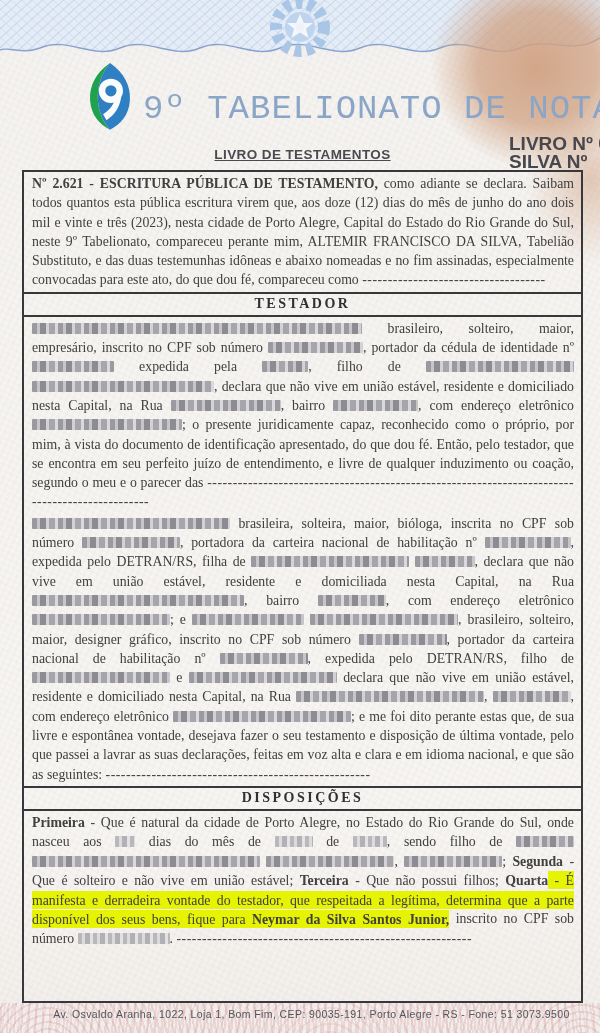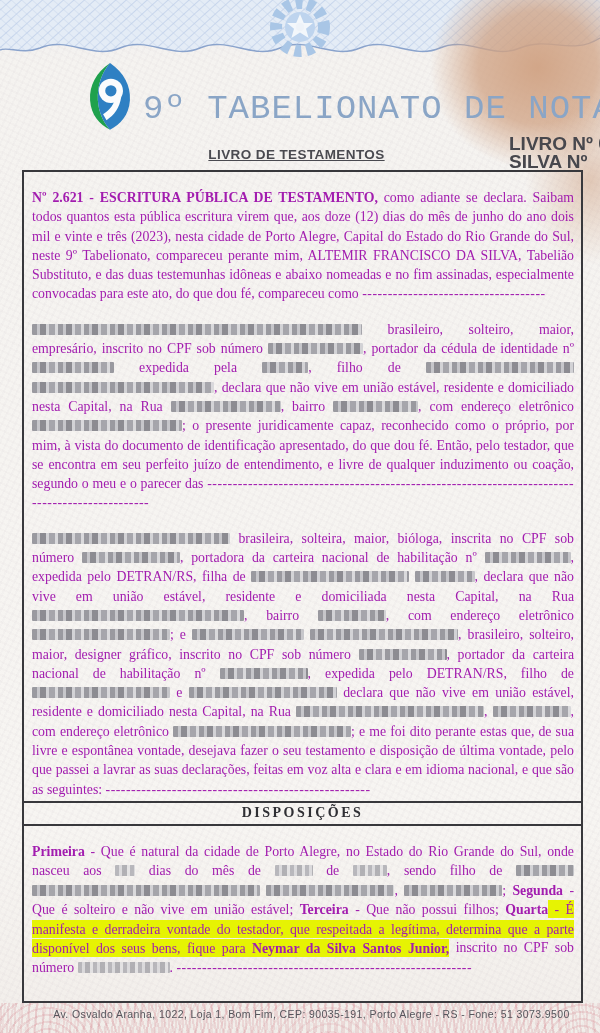--- a/index.html
+++ b/index.html
@@ -19,26 +19,26 @@
   .tan-blob2{position:absolute;top:95px;right:-55px;width:130px;height:170px;border-radius:50%;z-index:3;
     background:radial-gradient(closest-side, rgba(208,164,135,.55), rgba(208,164,135,0));}
   .logo-row{position:absolute;left:0;top:0;z-index:4;width:600px;height:145px;}
   .pin{position:absolute;left:84px;top:57px;}
   .logo-title{position:absolute;left:143px;top:90px;font-family:Liberation Mono, monospace;
     font-size:34px;letter-spacing:1px;color:var(--logo_text,#8aa5c6);white-space:nowrap;font-weight:400;}
   .logo-subtitle{position:absolute;left:210px;top:114px;width:240px;text-align:center;
     font-family:"Liberation Sans",sans-serif;font-size:9.5px;letter-spacing:5px;color:#b4c4da;font-weight:bold;}
   .registry{position:absolute;left:509px;top:135px;z-index:4;font-family:"Liberation Sans",sans-serif;
     font-size:19px;font-weight:bold;color:#47474d;line-height:18px;white-space:nowrap;}
-  .book-title{position:absolute;left:16px;top:147px;width:561px;z-index:4;text-align:center;
+  .book-title{position:absolute;left:22px;top:147px;width:561px;z-index:4;text-align:center;
     font-family:"Liberation Sans",sans-serif;font-size:13.5px;font-weight:600;color:#4a4a50;
     letter-spacing:.4px;text-decoration:underline;}
   .deed-box{position:absolute;left:22px;top:170px;width:561px;height:833px;z-index:4;
     border:2px solid #38383c;box-sizing:border-box;overflow:hidden;}
-  .deed-par{padding:16px 7px 0 8px;text-align:justify;font-size:13.8px;line-height:19.3px;color:#a21caf;}
+  .deed-par{padding:2px 7px 0 8px;text-align:justify;font-size:13.8px;line-height:19.3px;color:#404040;}
   .section-heading{border-top:2px solid #38383c;border-bottom:2px solid #38383c;margin-top:2px;
     text-align:center;font-weight:bold;font-size:14px;letter-spacing:2.5px;color:#2f2f34;
     padding:1px 0 2px;line-height:18px;}
   .seg-bold{font-weight:bold;}
   .seg-dashes{letter-spacing:.5px;word-break:break-all;}
   .seg-redact,.seg-redact-light{display:inline-block;height:11px;border-radius:1px;vertical-align:-1px;
     filter:blur(.55px);}
   .seg-redact{opacity:.8;background:repeating-linear-gradient(90deg,#84848c 0 5px,#bcbcc2 5px 8px,#73737b 8px 14px,#cbcbd0 14px 17px,#93939b 17px 23px,#d4d4d8 23px 26px);}
   .seg-redact-light{opacity:.65;background:repeating-linear-gradient(90deg,#9a9aa2 0 4px,#cfcfd4 4px 7px,#8f8f97 7px 12px,#dcdcdf 12px 15px);}
   .seg-highlight,.seg-highlight-bold{background:var(--highlight,#e6f303);padding:1.5px 0;
@@ -95,20 +95,21 @@
 <div class="registry">
   <div>LIVRO Nº 0</div>
   <div>SILVA Nº</div>
 </div>
 
 <div class="book-title">LIVRO DE TESTAMENTOS</div>
 
 <div class="deed-box">
   <div class="deed-par"><span class="seg-bold">Nº 2.621 - ESCRITURA PÚBLICA DE TESTAMENTO, </span><span class="seg-normal">como adiante se declara. Saibam todos quantos esta pública escritura virem que, aos doze (12) dias do mês de junho do ano dois mil e vinte e três (2023), nesta cidade de Porto Alegre, Capital do Estado do Rio Grande do Sul, neste 9º Tabelionato, compareceu perante mim, ALTEMIR FRANCISCO DA SILVA, Tabelião Substituto, e das duas testemunhas idôneas e abaixo nomeadas e no fim assinadas, especialmente convocadas para este ato, do que dou fé, compareceu como </span><span class="seg-dashes">------------------------------------</span></div>
 
+  <div class="section-heading">TESTADOR</div>
   <div class="deed-par"><span class="seg-redact" style="width: 330px;"></span><span class="seg-normal"> brasileiro, solteiro, maior, empresário, inscrito no CPF sob número </span><span class="seg-redact" style="width: 95px;"></span><span class="seg-normal">, portador da cédula de identidade nº </span><span class="seg-redact" style="width: 82px;"></span><span class="seg-normal"> expedida pela </span><span class="seg-redact" style="width: 46px;"></span><span class="seg-normal">, filho de </span><span class="seg-redact" style="width: 148px;"></span><span class="seg-normal"> </span><span class="seg-redact" style="width: 182px;"></span><span class="seg-normal">, declara que não vive em união estável, residente e domiciliado nesta Capital, na Rua </span><span class="seg-redact" style="width: 110px;"></span><span class="seg-normal">, bairro </span><span class="seg-redact" style="width: 85px;"></span><span class="seg-normal">, com endereço eletrônico </span><span class="seg-redact" style="width: 150px;"></span><span class="seg-normal">; o presente juridicamente capaz, reconhecido como o próprio, por mim, à vista do documento de identificação apresentado, do que dou fé. Então, pelo testador, que se encontra em seu perfeito juízo de entendimento, e livre de qualquer induzimento ou coação, segundo o meu e o parecer das </span><span class="seg-dashes">-----------------------------------------------------------------------------------------------</span></div>
 
   <div class="deed-par"><span class="seg-redact" style="width: 198px;"></span><span class="seg-normal"> brasileira, solteira, maior, bióloga, inscrita no CPF sob número </span><span class="seg-redact" style="width: 98px;"></span><span class="seg-normal">, portadora da carteira nacional de habilitação nº </span><span class="seg-redact" style="width: 86px;"></span><span class="seg-normal">, expedida pelo DETRAN/RS, filha de </span><span class="seg-redact" style="width: 158px;"></span><span class="seg-normal"> </span><span class="seg-redact" style="width: 60px;"></span><span class="seg-normal">, declara que não vive em união estável, residente e domiciliada nesta Capital, na Rua </span><span class="seg-redact" style="width: 212px;"></span><span class="seg-normal">, bairro </span><span class="seg-redact" style="width: 68px;"></span><span class="seg-normal">, com endereço eletrônico </span><span class="seg-redact" style="width: 138px;"></span><span class="seg-normal">; e </span><span class="seg-redact" style="width: 112px;"></span><span class="seg-normal"> </span><span class="seg-redact" style="width: 148px;"></span><span class="seg-normal">, brasileiro, solteiro, maior, designer gráfico, inscrito no CPF sob número </span><span class="seg-redact" style="width: 88px;"></span><span class="seg-normal">, portador da carteira nacional de habilitação nº </span><span class="seg-redact" style="width: 88px;"></span><span class="seg-normal">, expedida pelo DETRAN/RS,  filho de </span><span class="seg-redact" style="width: 138px;"></span><span class="seg-normal"> e </span><span class="seg-redact" style="width: 148px;"></span><span class="seg-normal"> declara que não vive em união estável, residente e domiciliado nesta Capital, na Rua </span><span class="seg-redact" style="width: 188px;"></span><span class="seg-normal">, </span><span class="seg-redact" style="width: 78px;"></span><span class="seg-normal">, com endereço eletrônico </span><span class="seg-redact" style="width: 178px;"></span><span class="seg-normal">; e me foi dito perante estas que, de sua livre e espontânea vontade, desejava fazer o seu testamento e disposição de última vontade, pelo que passei a lavrar as suas declarações, feitas em voz alta e clara e em idioma nacional, e que são as seguintes: </span><span class="seg-dashes">----------------------------------------------------</span></div>
 
   <div class="section-heading">DISPOSIÇÕES</div>
   <div class="deed-par"><span class="seg-bold">Primeira</span><span class="seg-normal"> - Que é natural da cidade de Porto Alegre, no Estado do Rio Grande do Sul, onde nasceu aos </span><span class="seg-redact-light" style="width: 20px;"></span><span class="seg-normal"> dias do mês de </span><span class="seg-redact-light" style="width: 38px;"></span><span class="seg-normal"> de </span><span class="seg-redact-light" style="width: 34px;"></span><span class="seg-normal">, sendo filho de </span><span class="seg-redact" style="width: 58px;"></span><span class="seg-normal"> </span><span class="seg-redact" style="width: 228px;"></span><span class="seg-normal"> </span><span class="seg-redact" style="width: 128px;"></span><span class="seg-normal">, </span><span class="seg-redact" style="width: 98px;"></span><span class="seg-normal">; </span><span class="seg-bold">Segunda</span><span class="seg-normal"> - Que é solteiro e não vive em união estável; </span><span class="seg-bold">Terceira</span><span class="seg-normal"> - Que não possui filhos; </span><span class="seg-bold">Quarta</span><span class="seg-highlight"> - É manifesta e derradeira vontade do testador, que respeitada a legítima, determina que a parte disponível dos seus bens, fique para </span><span class="seg-highlight-bold">Neymar da Silva Santos Junior,</span><span class="seg-normal"> inscrito no CPF sob número </span><span class="seg-redact-light" style="width: 92px;"></span><span class="seg-normal">. </span><span class="seg-dashes">----------------------------------------------------------</span></div>
 </div>
 
 <div class="pink-strip"></div>
 <div class="footer">Av. Osvaldo Aranha, 1022, Loja 1, Bom Fim, CEP: 90035-191, Porto Alegre - RS - Fone: 51 3073.9500</div>

